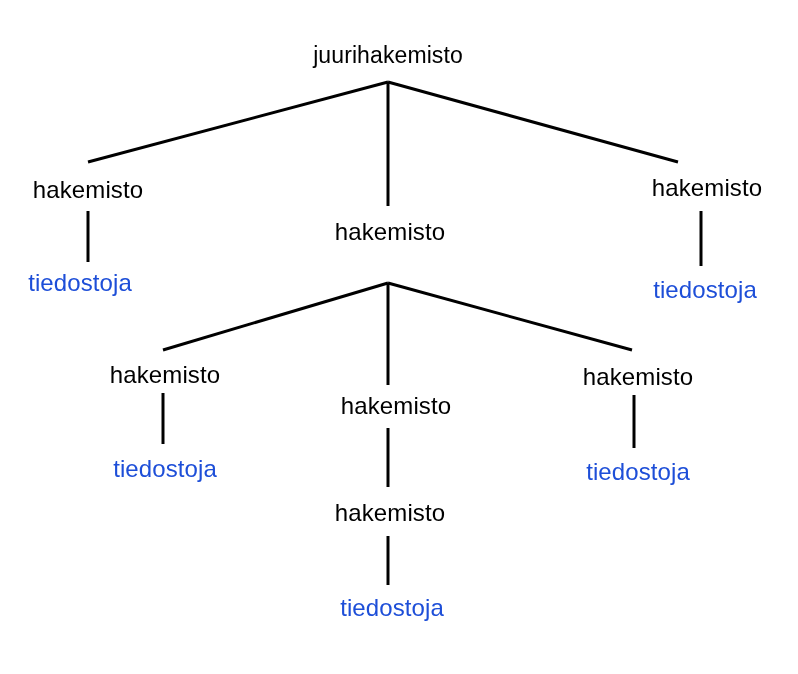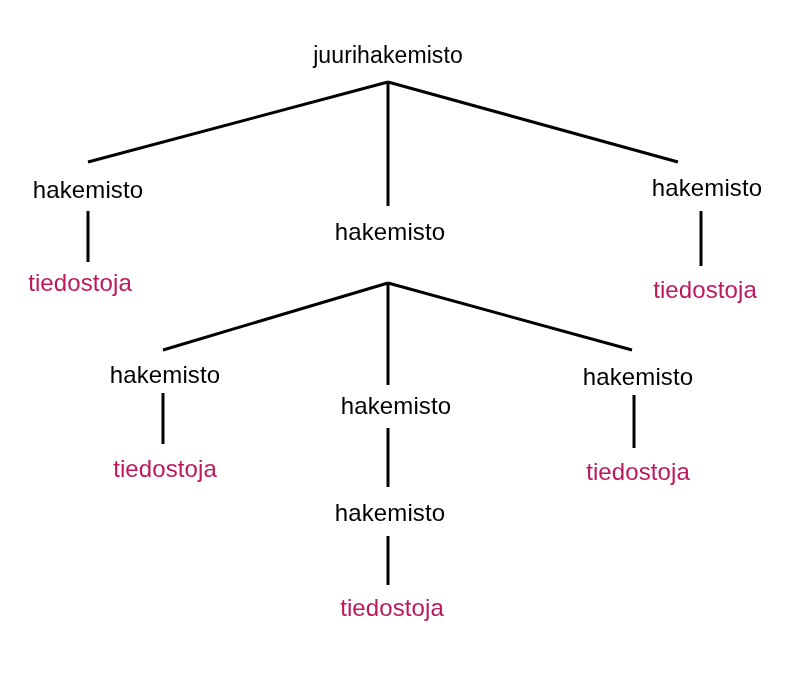--- a/index.html
+++ b/index.html
@@ -31,21 +31,21 @@
     transform: translate(-50%, -50%);
     white-space: nowrap;
     font-size: 24px;
     line-height: 1;
     letter-spacing: 0.1px;
   }
   .node.dir {
     color: #000000;
   }
   .node.files {
-    color: #be185d;
+    color: #1d4ed8;
   }
   .node.root {
     color: #000000;
     font-size: 23px;
   }
 </style>
 </head>
 <body>
 
 <div id="diagram">

